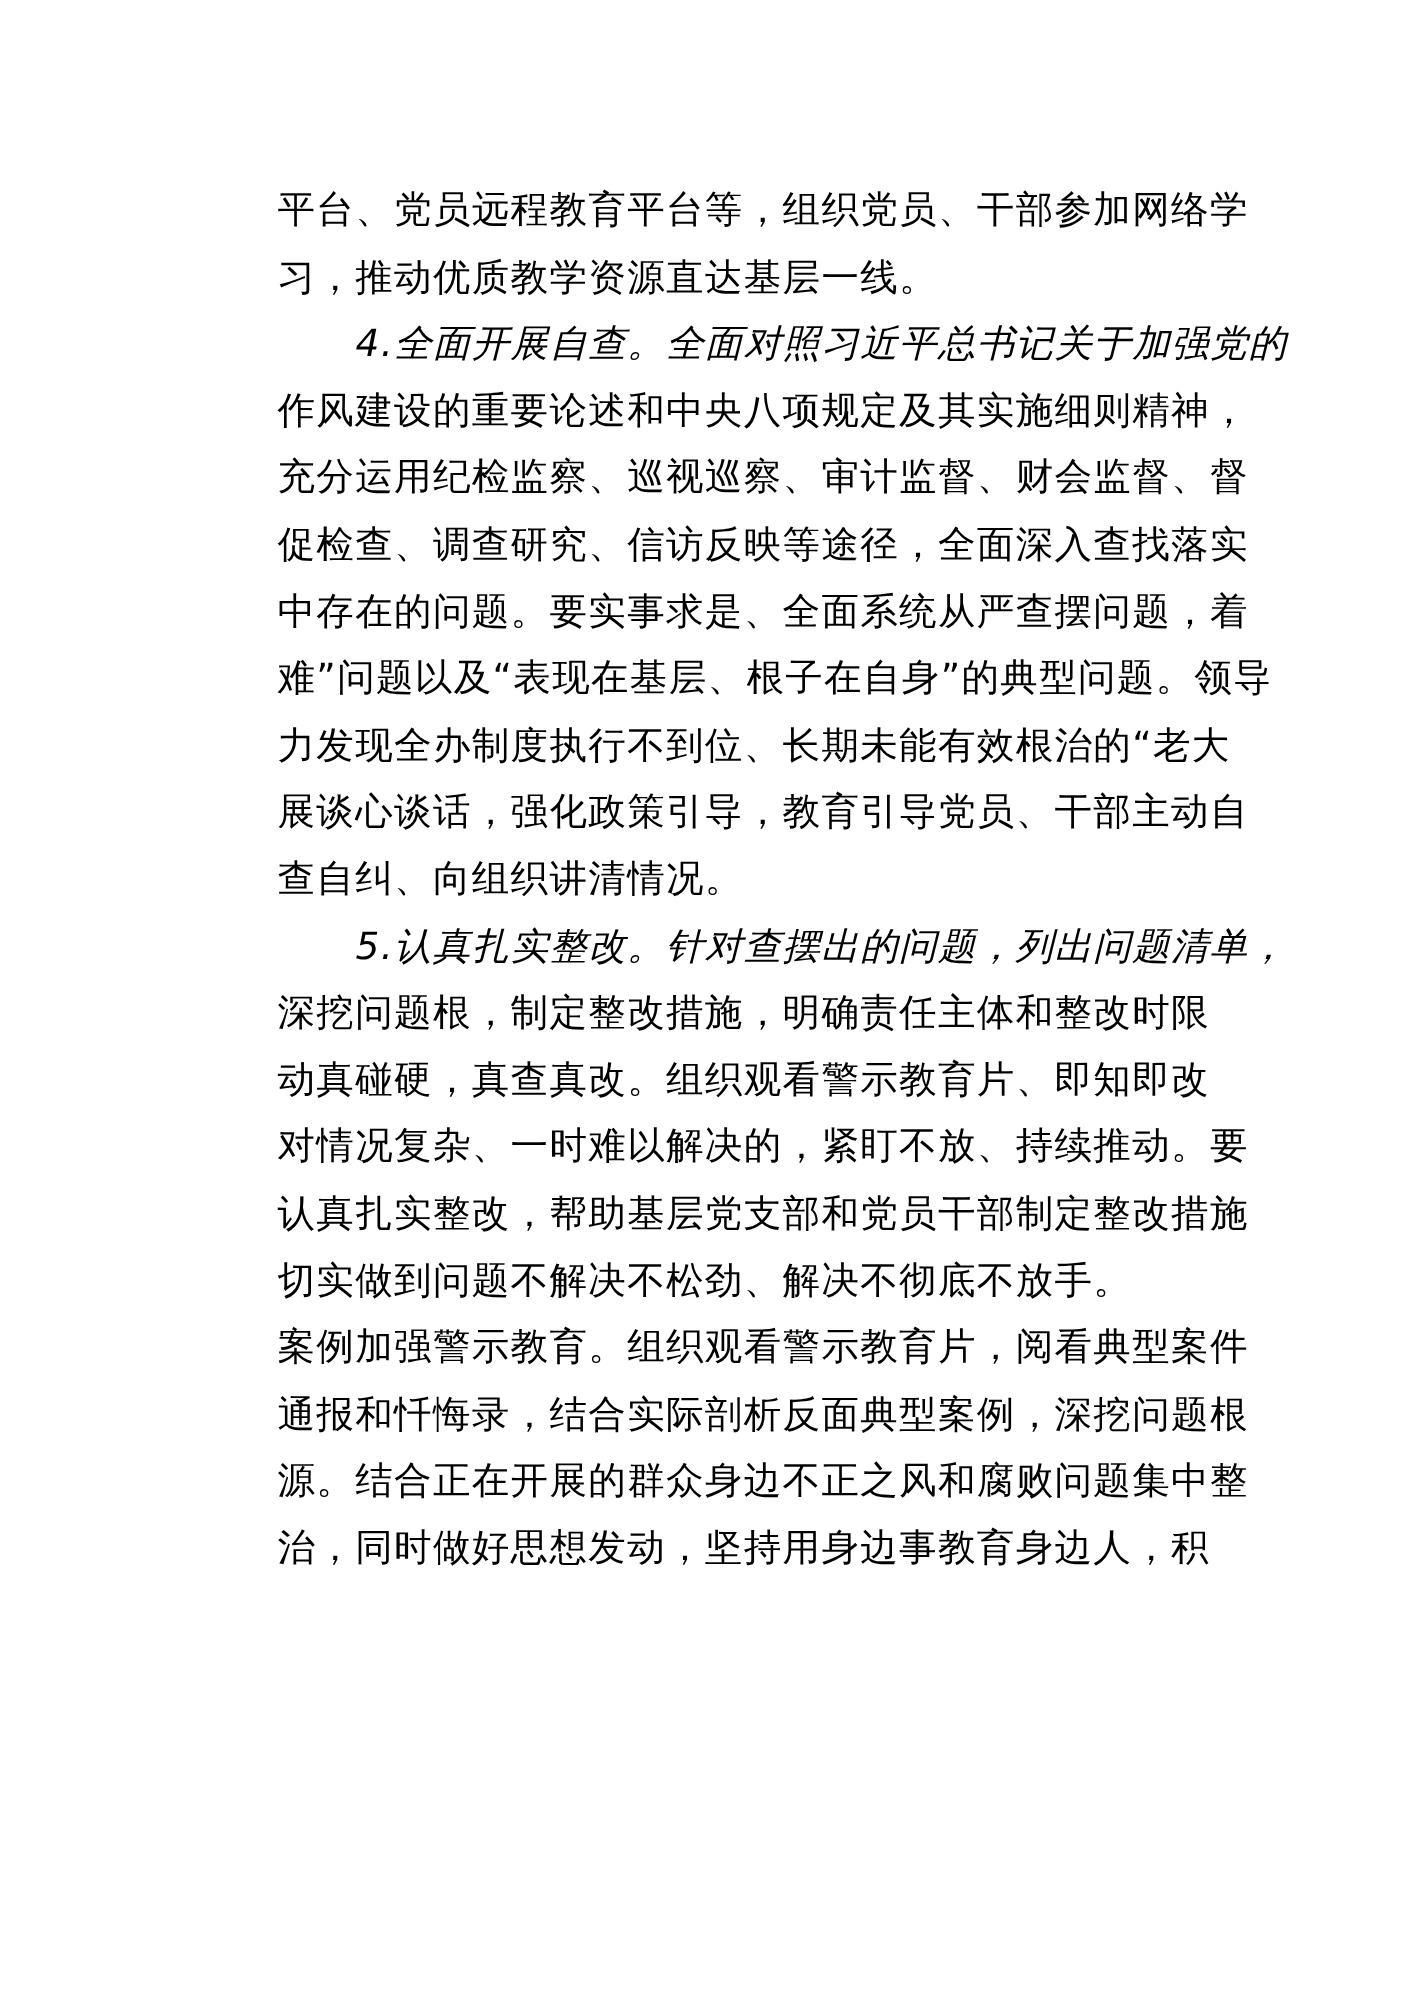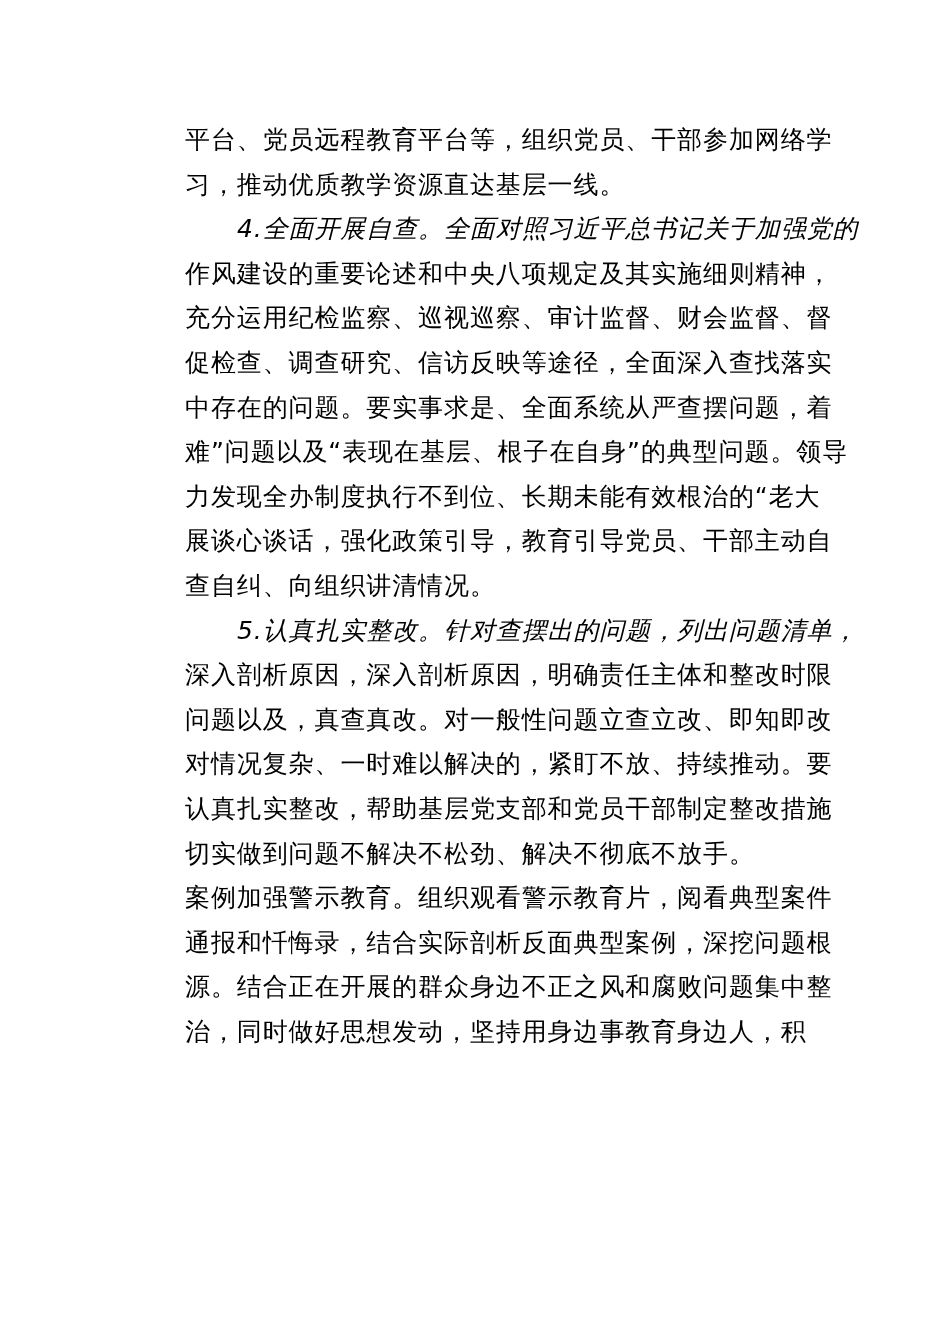--- a/index.html
+++ b/index.html
@@ -41,22 +41,22 @@
   <div class="line indent">4.全面开展自查。全面对照习近平总书记关于加强党的</div>
   <div class="line">作风建设的重要论述和中央八项规定及其实施细则精神，</div>
   <div class="line">充分运用纪检监察、巡视巡察、审计监督、财会监督、督</div>
   <div class="line">促检查、调查研究、信访反映等途径，全面深入查找落实</div>
   <div class="line">中存在的问题。要实事求是、全面系统从严查摆问题，着</div>
   <div class="line">难”问题以及“表现在基层、根子在自身”的典型问题。领导</div>
   <div class="line">力发现全办制度执行不到位、长期未能有效根治的“老大</div>
   <div class="line">展谈心谈话，强化政策引导，教育引导党员、干部主动自</div>
   <div class="line">查自纠、向组织讲清情况。</div>
   <div class="line indent">5.认真扎实整改。针对查摆出的问题，列出问题清单，</div>
-  <div class="line">深入剖析原因，深入剖析原因，明确责任主体和整改时限</div>
-  <div class="line">问题以及，真查真改。对一般性问题立查立改、即知即改</div>
+  <div class="line">深挖问题根，制定整改措施，明确责任主体和整改时限</div>
+  <div class="line">动真碰硬，真查真改。组织观看警示教育片、即知即改</div>
   <div class="line">对情况复杂、一时难以解决的，紧盯不放、持续推动。要</div>
   <div class="line">认真扎实整改，帮助基层党支部和党员干部制定整改措施</div>
   <div class="line">切实做到问题不解决不松劲、解决不彻底不放手。</div>
   <div class="line">案例加强警示教育。组织观看警示教育片，阅看典型案件</div>
   <div class="line">通报和忏悔录，结合实际剖析反面典型案例，深挖问题根</div>
   <div class="line">源。结合正在开展的群众身边不正之风和腐败问题集中整</div>
   <div class="line">治，同时做好思想发动，坚持用身边事教育身边人，积</div>
 </div>
 
 </body></html>

